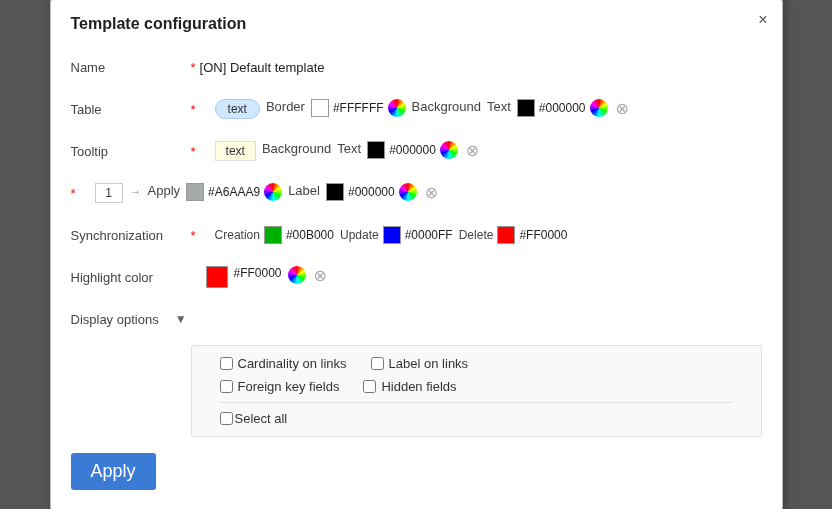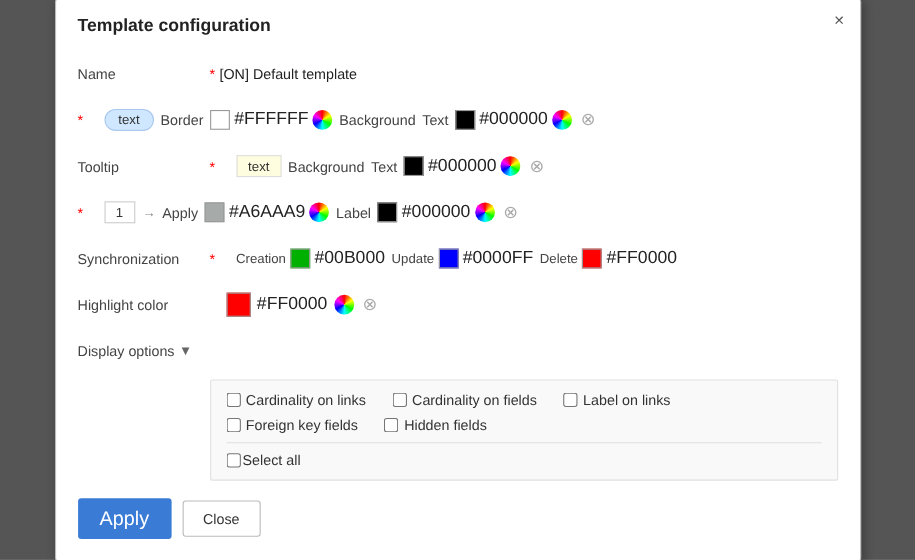--- a/index.html
+++ b/index.html
@@ -55,21 +55,21 @@
       color: red;
       margin-right: 4px;
     }
     .name-value {
       color: #222;
       font-size: 13px;
     }
     
     .row-content {
       display: flex;
-      align-items: center;
+      align-items: flex-start;
       flex-wrap: wrap;
       gap: 6px;
       padding-left: 15px;
     }
     .pill-btn {
       background: #d0e8ff;
       border: 1px solid #aac8ee;
       border-radius: 12px;
       padding: 2px 12px;
       font-size: 12px;
@@ -95,21 +95,21 @@
       gap: 4px;
     }
     .color-swatch {
       display: inline-block;
       width: 18px;
       height: 18px;
       border: 1px solid #999;
       vertical-align: middle;
     }
     .color-hex {
-      font-size: 16px;
+      font-size: 12px;
       color: #222;
     }
     .remove-btn {
       background: none;
       border: none;
       cursor: pointer;
       color: #aaa;
       font-size: 16px;
       padding: 0 2px;
     }
@@ -135,31 +135,31 @@
       font-size: 12px;
     }
     .sync-label {
       color: #444;
     }
     
     
     .display-options-label {
       display: flex;
       align-items: center;
-      gap: 4px;
+      gap: 16px;
     }
     .chevron {
       font-size: 12px;
       color: #666;
     }
     .checkboxes-section {
       background: #f9f9f9;
       border: 1px solid #e0e0e0;
       border-radius: 2px;
-      padding: 10px 14px;
+      padding: 10px 28px;
       margin-left: 120px;
       margin-top: 4px;
       margin-bottom: 10px;
     }
     .checkbox-row {
       display: flex;
       align-items: center;
       gap: 24px;
       margin-bottom: 8px;
     }
@@ -227,20 +227,23 @@
 
   <div class="form-row">
     <div class="form-label">
       <span>Name</span>
     </div>
     <span class="required-star">*</span>
     <span class="name-value">[ON] Default template</span>
   </div>
 
   <div class="form-row">
+    <div class="form-label">
+      <span>Table</span>
+    </div>
     <span class="required-star">*</span>
     <div class="row-content">
       <button class="pill-btn">text</button>
       <span class="label-text">Border</span>
       <div class="color-display">
         <span class="color-swatch" style="background:#FFFFFF;"></span>
         <span class="color-hex">#FFFFFF</span>
         <span class="rainbow"></span>
       </div>
       <span class="label-text">Background</span>
@@ -336,24 +339,20 @@
         <span class="chevron">▼</span>
       </div>
     </div>
   </div>
 
   <div class="checkboxes-section">
     <div class="checkbox-row">
       <label class="checkbox-item">
         <input type="checkbox" style="">
         <span>Cardinality on links</span>
-      </label>
-      <label class="checkbox-item">
-        <input type="checkbox" style="">
-        <span>Cardinality on fields</span>
       </label>
       <label class="checkbox-item">
         <input type="checkbox" style="">
         <span>Label on links</span>
       </label>
     </div>
     <div class="checkbox-row">
       <label class="checkbox-item">
         <input type="checkbox" style="">
         <span>Foreign key fields</span>
@@ -364,15 +363,14 @@
       </label>
     </div>
     <div class="select-all-row">
       <input type="checkbox" style="">
       <span>Select all</span>
     </div>
   </div>
 
   <div class="footer">
     <button class="btn-apply">Apply</button>
-    <button class="btn-close">Close</button>
   </div>
 </div>
 
 </body></html>

